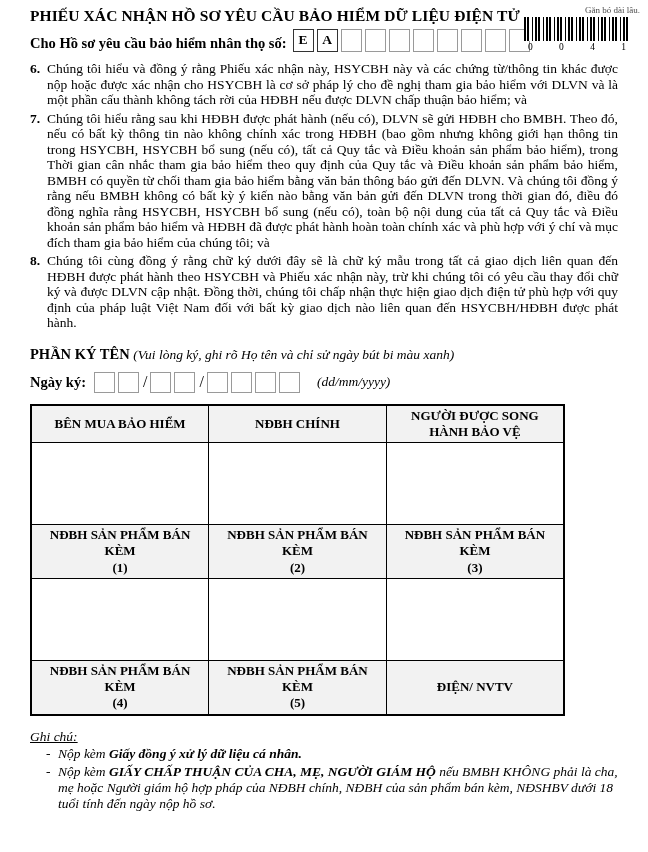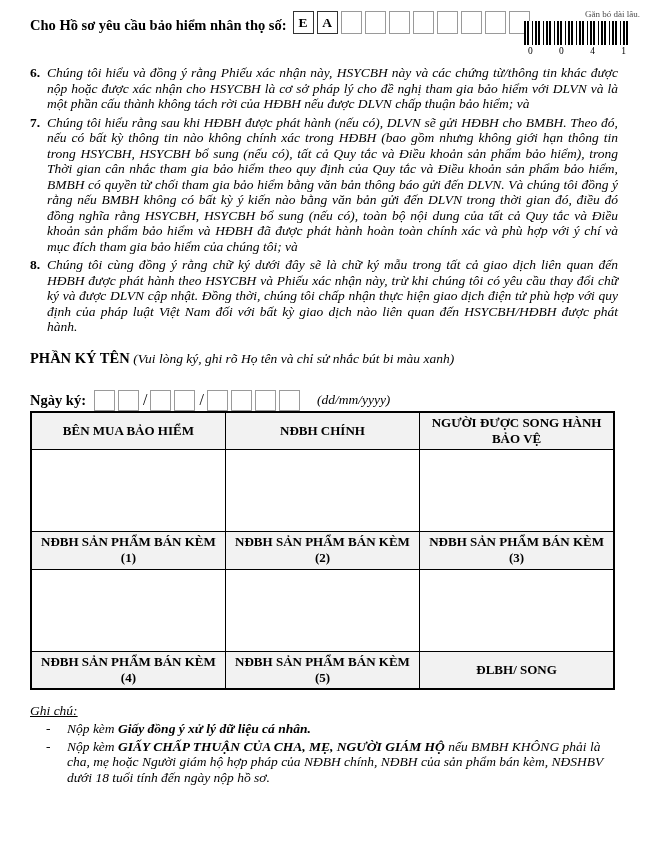--- a/index.html
+++ b/index.html
@@ -33,63 +33,64 @@
       #000 0px,#000 2px,#fff 2px,#fff 3px,
       #000 3px,#000 5px,#fff 5px,#fff 8px,
       #000 8px,#000 9px,#fff 9px,#fff 11px);
   }
   .bdigits { display:flex; justify-content:space-between; padding:0 14px; font-size:9.5px; line-height:1.3; }
 
   
   .clauses { margin-top:8px; }
   .clause { display:flex; margin-bottom:3px; }
   .cnum { width:17px; flex:none; font-weight:bold; font-size:13.5px; line-height:15.5px; }
-  .ctext { flex:1; text-align:justify; font-size:13.5px; line-height:15.5px;font-style:italic; }
+  .ctext { flex:1; text-align:justify; font-size:13.5px; line-height:15.5px; }
 
   
   .sig-head { margin-top:15px; font-size:14.5px; }
   .sig-title { font-weight:bold;text-align:right; }
   .sig-note { font-style:italic; font-size:13.5px; }
-  .date-row { display:flex; align-items:center; margin-top:23px; }
+  .date-row { display:flex; align-items:center; margin-top:9px; }
   .date-label { font-size:14.5px; font-weight:bold; margin-right:8px; }
   .slash { font-size:16px; margin:0 3px 0 1px; }
   .date-format { font-style:italic; font-size:13.5px; margin-left:14px; }
 
   
   table.sig-table {
-    width:585px; border-collapse:collapse; table-layout:fixed;
+    width:535px; margin-top:11px; border-collapse:collapse; table-layout:fixed;
     border:2px solid #000;
   }
   .sig-table td { border:1px solid #000; vertical-align:middle; }
   .sig-table td.hcell {
     background:#f2f2f2; text-align:center; font-weight:bold; font-size:13px;
     line-height:1.25; height:35px; padding:2px 6px;
   }
   .sig-table td.bcell { height:82px; background:#fff; vertical-align:top; }
   .sig-table tr.last td.bcell { height:95px; }
   .code-line { display:flex; align-items:center; padding:8px 0 0 8px; }
   .code-label { font-size:13px; margin-right:4px; white-space:nowrap; }
   .code-strip { display:inline-flex; }
   .kbox { width:23px; height:26px; border:1px solid #000; background:#fff; flex:none; }
   .kbox + .kbox { margin-left:-1px; }
 
   
   .notes { margin-top:13px; font-style:italic; font-size:13.5px; line-height:15.8px; }
   .notes-title { text-decoration:underline;font-style:italic; }
   .note-item { display:flex; padding-left:16px; margin-top:2px; }
   .note-dash { width:12px; flex:none; }
-  .note-text { flex:1;margin-left:9px; }
+  .note-text { flex:1; }
   .note-text b { font-weight:bold; }
 </style>
 </head>
 <body>
 
 <div class="page">
 
   <div class="header-row">
+    <div class="title">PHIẾU XÁC NHẬN HỒ SƠ YÊU CẦU BẢO HIỂM DỮ LIỆU ĐIỆN TỬ</div>
     <div class="policy-line">
       <span class="policy-label">Cho Hồ sơ yêu cầu bảo hiểm nhân thọ số:</span>
       <span class="boxes">
         <span class="cbox dark">E</span>
         <span class="cbox dark">A</span>
         <span class="boxes">
             <span class="cbox"></span>
             <span class="cbox"></span>
             <span class="cbox"></span>
             <span class="cbox"></span>
@@ -122,21 +123,21 @@
       <span class="ctext">Chúng tôi hiểu rằng sau khi HĐBH được phát hành (nếu có), DLVN sẽ gửi HĐBH cho BMBH. Theo đó, nếu có bất kỳ thông tin nào không chính xác trong HĐBH (bao gồm nhưng không giới hạn thông tin trong HSYCBH, HSYCBH bổ sung (nếu có), tất cả Quy tắc và Điều khoản sản phẩm bảo hiểm), trong Thời gian cân nhắc tham gia bảo hiểm theo quy định của Quy tắc và Điều khoản sản phẩm bảo hiểm, BMBH có quyền từ chối tham gia bảo hiểm bằng văn bản thông báo gửi đến DLVN. Và chúng tôi đồng ý rằng nếu BMBH không có bất kỳ ý kiến nào bằng văn bản gửi đến DLVN trong thời gian đó, điều đó đồng nghĩa rằng HSYCBH, HSYCBH bổ sung (nếu có), toàn bộ nội dung của tất cả Quy tắc và Điều khoản sản phẩm bảo hiểm và HĐBH đã được phát hành hoàn toàn chính xác và phù hợp với ý chí và mục đích tham gia bảo hiểm của chúng tôi; và</span>
     </div>
     <div class="clause">
       <span class="cnum">8.</span>
       <span class="ctext">Chúng tôi cùng đồng ý rằng chữ ký dưới đây sẽ là chữ ký mẫu trong tất cả giao dịch liên quan đến HĐBH được phát hành theo HSYCBH và Phiếu xác nhận này, trừ khi chúng tôi có yêu cầu thay đổi chữ ký và được DLVN cập nhật. Đồng thời, chúng tôi chấp nhận thực hiện giao dịch điện tử phù hợp với quy định của pháp luật Việt Nam đối với bất kỳ giao dịch nào liên quan đến HSYCBH/HĐBH được phát hành.</span>
     </div>
   </div>
 
   <div class="sig-head">
     <span class="sig-title">PHẦN KÝ TÊN</span>
-    <span class="sig-note">(Vui lòng ký, ghi rõ Họ tên và chỉ sử nhắc bút bi màu xanh)</span>
+    <span class="sig-note">(Vui lòng ký, ghi rõ Họ tên và chỉ sử ngày bút bi màu xanh)</span>
   </div>
 
   <div class="date-row">
     <span class="date-label">Ngày ký:</span>
     <span class="boxes">
         <span class="dbox"></span>
         <span class="dbox"></span>
       </span>
     <span class="slash">/</span>
     <span class="boxes">
@@ -196,21 +197,21 @@
     <tr>
       <td class="hcell">
         <div>NĐBH SẢN PHẨM BÁN KÈM</div>
             <div>(4)</div>
       </td>
       <td class="hcell">
         <div>NĐBH SẢN PHẨM BÁN KÈM</div>
             <div>(5)</div>
       </td>
       <td class="hcell">
-        <div>ĐLBH/ SONG</div>
+        <div>ĐIỆN/ NVTV</div>
             <div></div>
       </td>
     </tr>
   </tbody>
     </table>
 
   <div class="notes">
     <div class="notes-title">Ghi chú:</div>
     <div class="note-item">
       <span class="note-dash">-</span>

